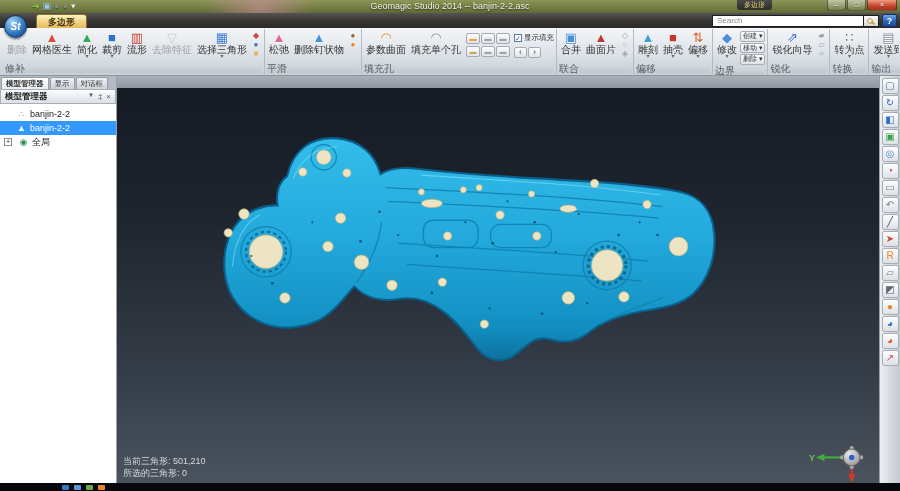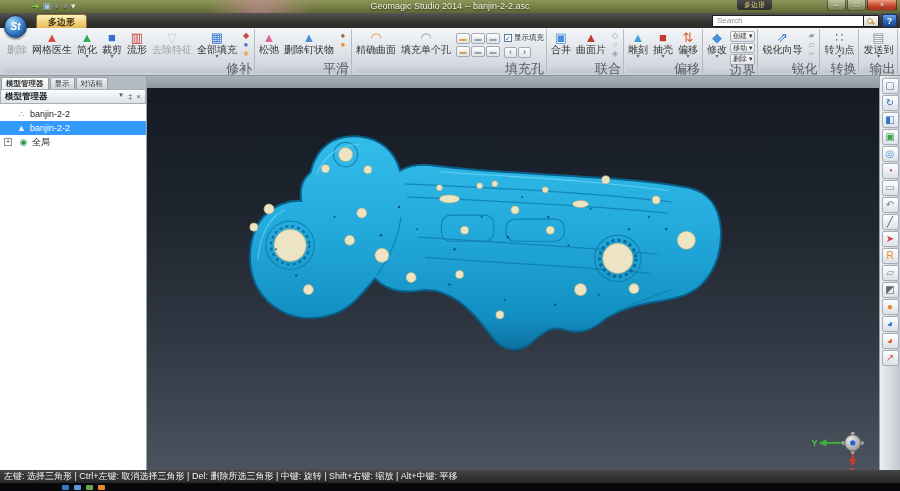--- a/index.html
+++ b/index.html
@@ -50,42 +50,42 @@
   
   .ribbon { height:48px; flex:none; background:linear-gradient(#f4f6f8,#dde2e8 55%,#c9cfd7);
     border-bottom:1px solid #8f969e; display:flex; align-items:stretch; padding:1px 2px 1px 3px; }
   .rgroup { display:flex; flex-direction:column; border-right:1px solid #b3bac2; padding:0 2px; }
   .rbody { display:flex; flex:1; align-items:flex-start; gap:1px; }
   .rbtn { display:flex; flex-direction:column; align-items:center; min-width:20px; padding:1px 2px; border-radius:2px; }
   .ricon { font-size:13px; line-height:15px; height:15px; text-shadow:0 1px 1px rgba(255,255,255,.7); }
   .rlabel { font-size:10px; color:#333; white-space:nowrap; line-height:9px; }
   .rcaret { font-size:6px; color:#666; line-height:5px; }
   .disabled { opacity:.4; filter:grayscale(1); }
-  .rglabel { font-size:13px; color:#565c64; text-align:right; background:linear-gradient(#d6dbe1,#c0c7ce);
+  .rglabel { font-size:10px; color:#565c64; text-align:left; background:linear-gradient(#d6dbe1,#c0c7ce);
     border-radius:2px; line-height:9px; margin:1px 0; }
   .sicol { display:flex; flex-direction:column; padding-top:2px; }
   .sicon { font-size:8px; line-height:9px; text-align:center; width:12px; }
   .sbcol { display:flex; flex-direction:column; gap:1px; padding-top:2px; }
   .sbtn { font-size:7px; color:#333; background:linear-gradient(#fff,#dfe3e8); border:1px solid #a8aeb6;
     border-radius:2px; padding:0 2px; line-height:8.5px; white-space:nowrap; }
   .modecluster { display:flex; flex-direction:column; gap:2px; padding-top:4px; margin-left:2px; }
   .moderow { display:flex; gap:1px; }
   .modeicon { width:14px; height:11px; border:1px solid #a4aab2; background:linear-gradient(#fdfdfd,#e0e4e8);
     font-size:7px; line-height:9px; text-align:center; border-radius:2px; }
   .modeside { display:flex; flex-direction:column; gap:4px; padding-top:4px; margin-left:3px; }
   .rcheck { display:flex; align-items:center; font-size:7.5px; color:#333; gap:2px; white-space:nowrap; }
   .cbbox { width:8px; height:8px; border:1px solid #5a7a9a; background:#fff; font-size:7px; line-height:7px;
     text-align:center; color:#2563c9; font-weight:bold; }
   .rnav { display:flex; gap:1px; }
   .navbtn { width:13px; height:11px; border:1px solid #a4aab2; background:linear-gradient(#fdfdfd,#e0e4e8);
     font-size:9px; line-height:9px; text-align:center; border-radius:2px; color:#444; }
 
   
   .main { flex:1; display:flex; min-height:0; }
-  .leftcol { width:147px; flex:none; display:flex; flex-direction:column; background:#a16207; border-right:1px solid #9aa1a9; }
+  .leftcol { width:117px; flex:none; display:flex; flex-direction:column; background:#a16207; border-right:1px solid #9aa1a9; }
   .ptabs { height:13px; flex:none; background:#b4bbc3; display:flex; gap:1px; padding:1px 1px 0 1px; }
   .ptab { font-size:7.5px; color:#333; background:linear-gradient(#eef1f4,#ccd2d8); border:1px solid #969da5;
     border-bottom:none; border-radius:2px 2px 0 0; padding:0 4px; line-height:11px; white-space:nowrap; }
   .ptab.active { background:linear-gradient(#fff,#e8ecf0); font-weight:bold; }
   .phead { height:15px; flex:none; background:linear-gradient(#fbfcfd,#dce1e7); border:1px solid #a8aeb6;
     display:flex; align-items:center; font-size:8.5px; font-weight:bold; color:#222; padding:0 4px; }
   .phead .sp { margin-left:auto; display:flex; gap:4px; color:#555; font-size:8px; font-weight:normal; }
   .tree { flex:1; background:#fff; padding-top:3px; }
   .titem { display:flex; align-items:center; height:14px; padding-left:16px; gap:3px; font-size:9px; color:#222; }
   .titem.sel { background:#3399ff; color:#fff; }
@@ -173,21 +173,21 @@
             <div class="rbtn">
               <div class="ricon" style="color: rgb(192, 57, 43);">▥</div>
               <div class="rlabel">流形</div>
             </div>
             <div class="rbtn disabled">
               <div class="ricon" style="color: rgb(138, 144, 150);">▽</div>
               <div class="rlabel">去除特征</div>
             </div>
             <div class="rbtn">
               <div class="ricon" style="color: rgb(58, 123, 213);">▦</div>
-              <div class="rlabel">全部填充</div>
+              <div class="rlabel">选择三角形</div>
               <div class="rcaret">▾</div>
             </div>
             <div class="sicol">
               <span class="sicon" style="color: rgb(208, 69, 69);">◆</span>
               <span class="sicon" style="color: rgb(68, 114, 196);">●</span>
               <span class="sicon" style="color: rgb(232, 163, 61);">★</span>
             </div>
           </div>
           <div class="rglabel">修补</div>
         </div>
@@ -205,21 +205,21 @@
               <span class="sicon" style="color: rgb(165, 104, 42);">●</span>
               <span class="sicon" style="color: rgb(232, 135, 43);">●</span>
             </div>
           </div>
           <div class="rglabel">平滑</div>
         </div>
         <div class="rgroup">
           <div class="rbody">
             <div class="rbtn">
               <div class="ricon" style="color: rgb(232, 135, 43);">◠</div>
-              <div class="rlabel">精确曲面</div>
+              <div class="rlabel">参数曲面</div>
             </div>
             <div class="rbtn">
               <div class="ricon" style="color: rgb(138, 147, 156);">◠</div>
               <div class="rlabel">填充单个孔</div>
             </div>
             <div class="modecluster">
               <div class="moderow">
                 <span class="modeicon" style="color: rgb(232, 163, 61);">▬</span>
                 <span class="modeicon" style="color: rgb(154, 163, 173);">▬</span>
                 <span class="modeicon" style="color: rgb(154, 163, 173);">▬</span>
@@ -481,20 +481,24 @@
               <circle cx="9" cy="0" r="2" fill="#aaa"></circle>
             <circle cx="-9" cy="0" r="2" fill="#aaa"></circle>
               <circle cx="0" cy="9" r="2" fill="#aaa"></circle>
             <circle cx="0" cy="0" r="8" fill="url(#ballGrad)" stroke="#666" stroke-width="1"></circle>
             <circle cx="0" cy="0" r="2.6" fill="#2a5fd0"></circle>
             <text x="-41" y="3" font-size="9" fill="#54c454" font-weight="bold">Y</text>
             <text x="-4" y="31" font-size="9" fill="#e04a36" font-weight="bold">X</text>
           </g>
         </svg>
 
+        <div class="vstatus">
+          <div>当前三角形: 501,210</div>
+          <div>所选的三角形: 0</div>
+        </div>
       </div>
     </div>
 
     <div class="rightbar">
         <div class="rtool" style="color: rgb(58, 111, 176);">▢</div>
         <div class="rtool" style="color: rgb(46, 111, 208);">↻</div>
         <div class="rtool" style="color: rgb(46, 111, 208);">◧</div>
         <div class="rtool" style="color: rgb(58, 160, 74);">▣</div>
         <div class="rtool" style="color: rgb(74, 144, 217);">◎</div>
         <div class="rtool" style="color: rgb(208, 69, 69);">◔</div>
@@ -505,23 +509,20 @@
         <div class="rtool" style="color: rgb(232, 135, 43);">R</div>
         <div class="rtool" style="color: rgb(122, 130, 138);">▱</div>
         <div class="rtool" style="color: rgb(90, 101, 112);">◩</div>
         <div class="rtool" style="color: rgb(232, 135, 43);">●</div>
         <div class="rtool" style="color: rgb(46, 111, 208);">◕</div>
         <div class="rtool" style="color: rgb(232, 92, 40);">◕</div>
         <div class="rtool" style="color: rgb(208, 69, 69);">↗</div>
       </div>
   </div>
 
-  <div class="hintbar">
-    <span>左键: 选择三角形 | Ctrl+左键: 取消选择三角形 | Del: 删除所选三角形 | 中键: 旋转 | Shift+右键: 缩放 | Alt+中键: 平移</span>
-  </div>
 
   <div class="taskbar">
       <span class="tbicon" style="background: rgb(58, 118, 196);"></span>
       <span class="tbicon" style="background: rgb(90, 154, 217);"></span>
       <span class="tbicon" style="background: rgb(106, 168, 79);"></span>
       <span class="tbicon" style="background: rgb(232, 135, 43);"></span>
     </div>
 </div>
 
 </body></html>

